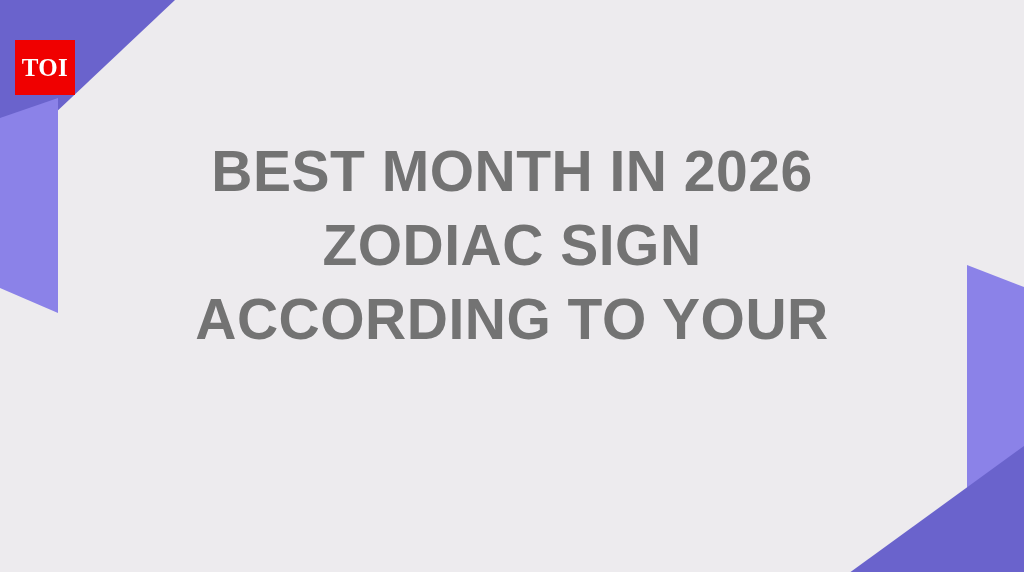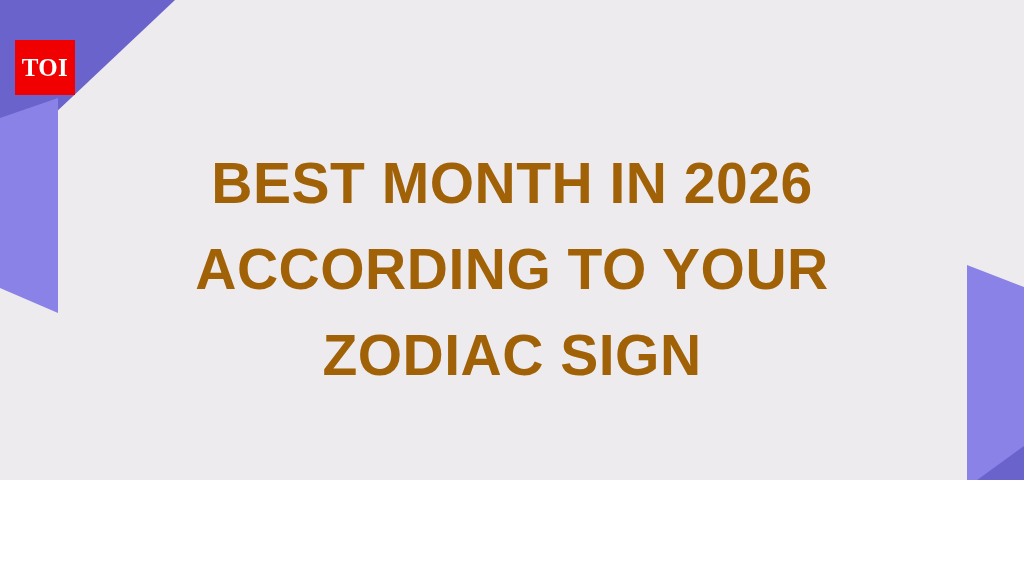--- a/index.html
+++ b/index.html
@@ -4,21 +4,21 @@
 <title>TOI Zodiac Card</title>
 <style>
   html, body {
     margin: 0;
     padding: 0;
     background: #ffffff;
   }
   #card {
     position: relative;
     width: 1024px;
-    height: 480px;
+    height: 572px;
     overflow: hidden;
     font-family: "Liberation Sans", sans-serif;
     background: #edebee;
   }
   #bg-shapes {
     position: absolute;
     left: 0;
     top: 0;
     width: 1024px;
     height: 576px;
@@ -54,24 +54,23 @@
     padding: 0 90px;
     box-sizing: border-box;
   }
   .headline-line {
     display: block;
     font-family: "Liberation Sans", "DejaVu Sans", sans-serif;
     font-weight: bold;
     font-size: 57px;
     line-height: 74px;
     letter-spacing: 0.5px;
-    color: #a16207;
+    color: #737373;
     white-space: nowrap;
     text-transform: uppercase;
-    margin-top: 12px;
   }
 </style>
 </head>
 <body>
 
 <div id="card">
 
   <svg id="bg-shapes" viewBox="0 0 1024 576" width="1024" height="576">
     <rect x="0" y="0" width="1024" height="576" fill="#edebee"></rect>
 
@@ -83,17 +82,17 @@
 
     <polygon points="845,576 1024,446 1024,576" fill="#6a63cc"></polygon>
   </svg>
 
   <div class="logo" style="background:#f00000">
     <span class="logo-text">TOI</span>
   </div>
 
   <div class="headline">
     <span class="headline-line">BEST MONTH IN 2026</span>
+    <span class="headline-line">ZODIAC SIGN</span>
     <span class="headline-line">ACCORDING TO YOUR</span>
-    <span class="headline-line">ZODIAC SIGN</span>
   </div>
 
 </div>
 
 </body></html>

